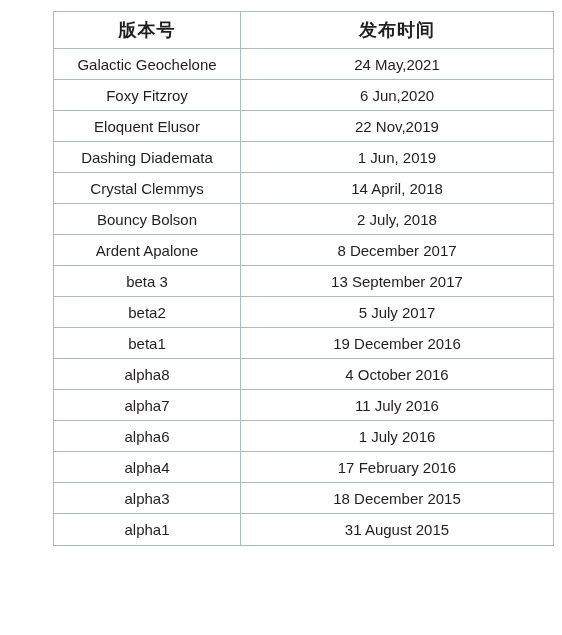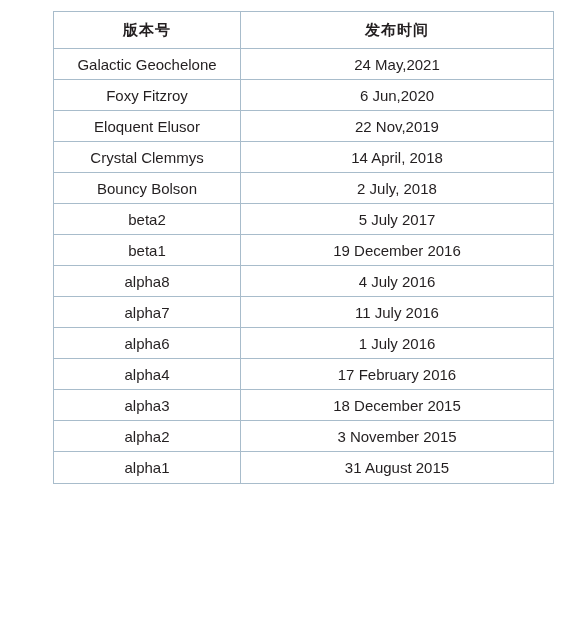--- a/index.html
+++ b/index.html
@@ -38,21 +38,21 @@
     vertical-align: middle;
     color: #231f20;
     background: #ffffff;
     padding: 0 4px;
     overflow: hidden;
     white-space: nowrap;
   }
 
   table.release-table thead th {
     height: 36px;
-    font-size: 15px;
+    font-size: 18px;
     font-weight: bold;
     letter-spacing: 1px;
     font-family: "DejaVu Sans", "Liberation Sans", sans-serif;
   }
 
   table.release-table tbody td {
     height: 30px;
     font-size: 15px;
     font-weight: normal;
     margin-top: 16px;
@@ -84,58 +84,66 @@
         </tr>
         <tr>
           <td>Foxy Fitzroy</td>
           <td>6 Jun,2020</td>
         </tr>
         <tr>
           <td>Eloquent Elusor</td>
           <td>22 Nov,2019</td>
         </tr>
         <tr>
+          <td>Dashing Diademata</td>
+          <td>1 Jun, 2019</td>
+        </tr>
+        <tr>
           <td>Crystal Clemmys</td>
           <td>14 April, 2018</td>
         </tr>
         <tr>
           <td>Bouncy Bolson</td>
           <td>2 July, 2018</td>
+        </tr>
+        <tr>
+          <td>Ardent Apalone</td>
+          <td>8 December 2017</td>
+        </tr>
+        <tr>
+          <td>beta 3</td>
+          <td>13 September 2017</td>
         </tr>
         <tr>
           <td>beta2</td>
           <td>5 July 2017</td>
         </tr>
         <tr>
           <td>beta1</td>
           <td>19 December 2016</td>
         </tr>
         <tr>
           <td>alpha8</td>
-          <td>4 July 2016</td>
+          <td>4 October 2016</td>
         </tr>
         <tr>
           <td>alpha7</td>
           <td>11 July 2016</td>
         </tr>
         <tr>
           <td>alpha6</td>
           <td>1 July 2016</td>
         </tr>
         <tr>
           <td>alpha4</td>
           <td>17 February 2016</td>
         </tr>
         <tr>
           <td>alpha3</td>
           <td>18 December 2015</td>
         </tr>
         <tr>
-          <td>alpha2</td>
-          <td>3 November 2015</td>
-        </tr>
-        <tr>
           <td>alpha1</td>
           <td>31 August 2015</td>
         </tr>
       </tbody>
   </table>
 </div>
 
 </body></html>

